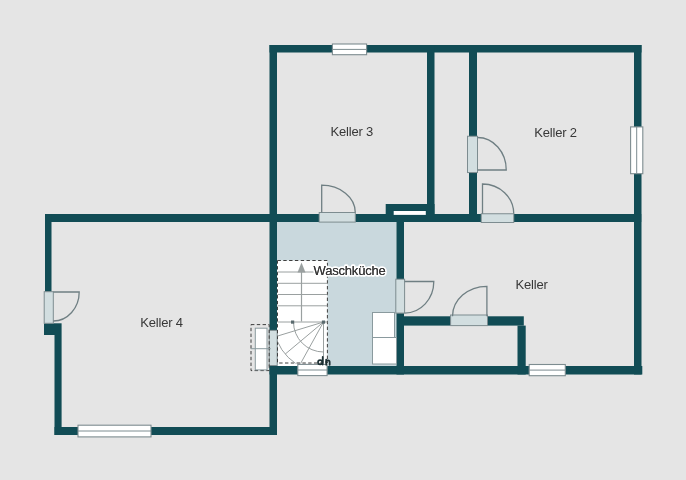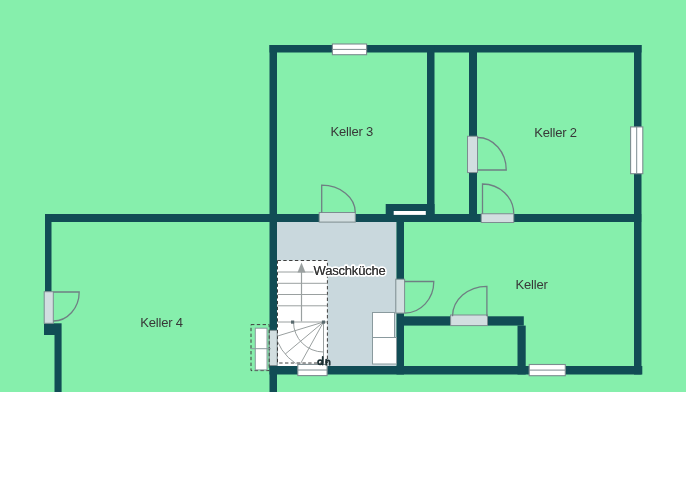--- a/index.html
+++ b/index.html
@@ -1,16 +1,16 @@
 <!DOCTYPE html>
 <html><head>
 <meta charset="utf-8">
 <style>
   html,body{margin:0;padding:0;background:#ffffff;}
-  #plan{position:relative;width:686px;height:392px;background:#86efac;overflow:hidden;}
+  #plan{position:relative;width:686px;height:480px;background:#e5e5e5;overflow:hidden;}
   svg{position:absolute;left:0;top:0;}
   text{font-family:"Liberation Sans", sans-serif;}
 </style>
 </head>
 <body>
 
 <div id="plan">
 <svg width="686" height="480" viewBox="0 0 686 480">
   <defs>
     <clipPath id="stairclip">

